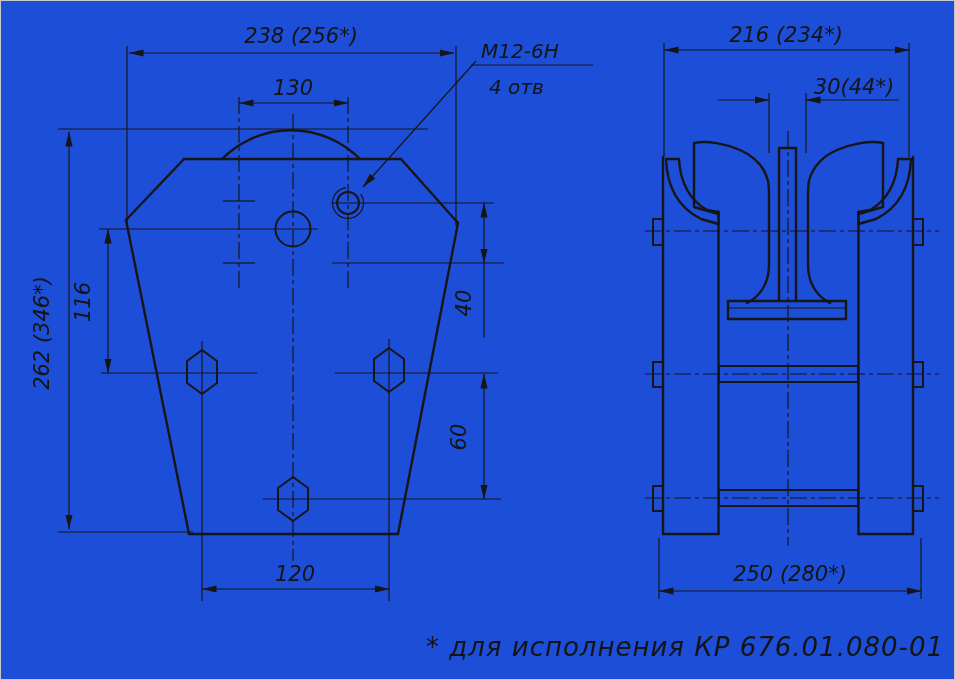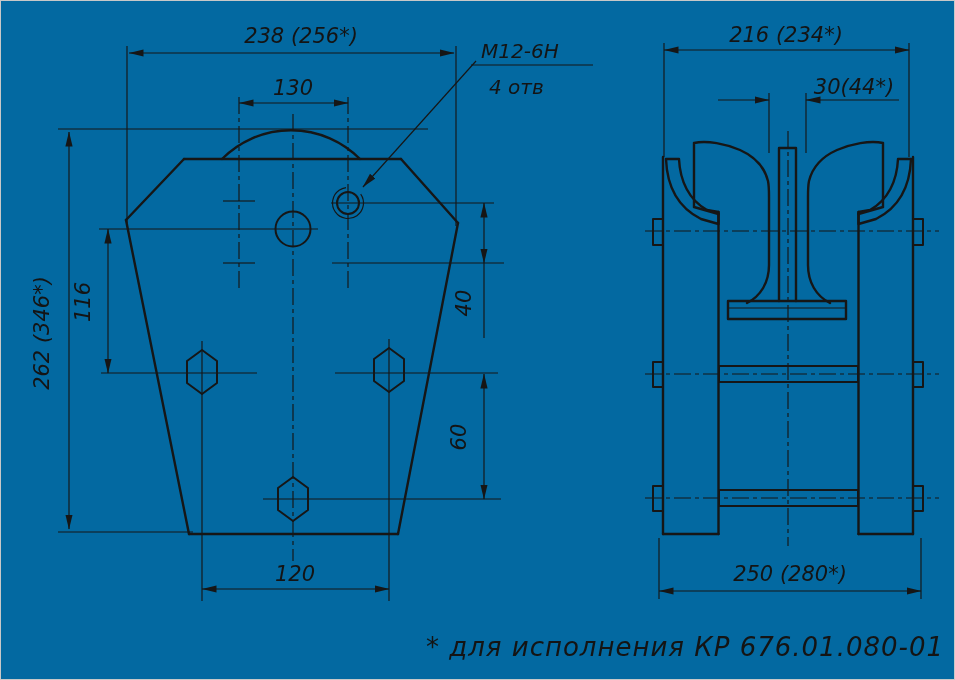--- a/index.html
+++ b/index.html
@@ -1,16 +1,16 @@
 <!DOCTYPE html>
 <html><head>
 <meta charset="utf-8">
 <style>
   html,body{margin:0;padding:0;background:#ffffff;}
-  .stage{position:relative;width:955px;height:680px;background:#0369a1;border:1px solid #c8c8c8;box-sizing:border-box;overflow:hidden;}
+  .stage{position:relative;width:955px;height:680px;background:#1d4ed8;border:1px solid #c8c8c8;box-sizing:border-box;overflow:hidden;}
   svg{position:absolute;left:0;top:0;}
   .thick{stroke:#161616;stroke-width:2.4;fill:none;stroke-linejoin:round;stroke-linecap:round;}
   .med{stroke:#161616;stroke-width:2;fill:none;stroke-linejoin:round;}
   .thin{stroke:#161616;stroke-width:1.15;fill:none;}
   .cl{stroke:#161616;stroke-width:1.15;fill:none;stroke-dasharray:17 4 4 4;}
   .dimtxt{font-family:"DejaVu Sans",sans-serif;font-style:italic;font-size:21px;fill:#141414;}
   .callout{font-family:"DejaVu Sans",sans-serif;font-style:italic;font-size:20px;fill:#141414;}
   .note{font-family:"DejaVu Sans",sans-serif;font-style:italic;font-size:26px;fill:#141414;letter-spacing:1px;}
 </style>
 </head>

